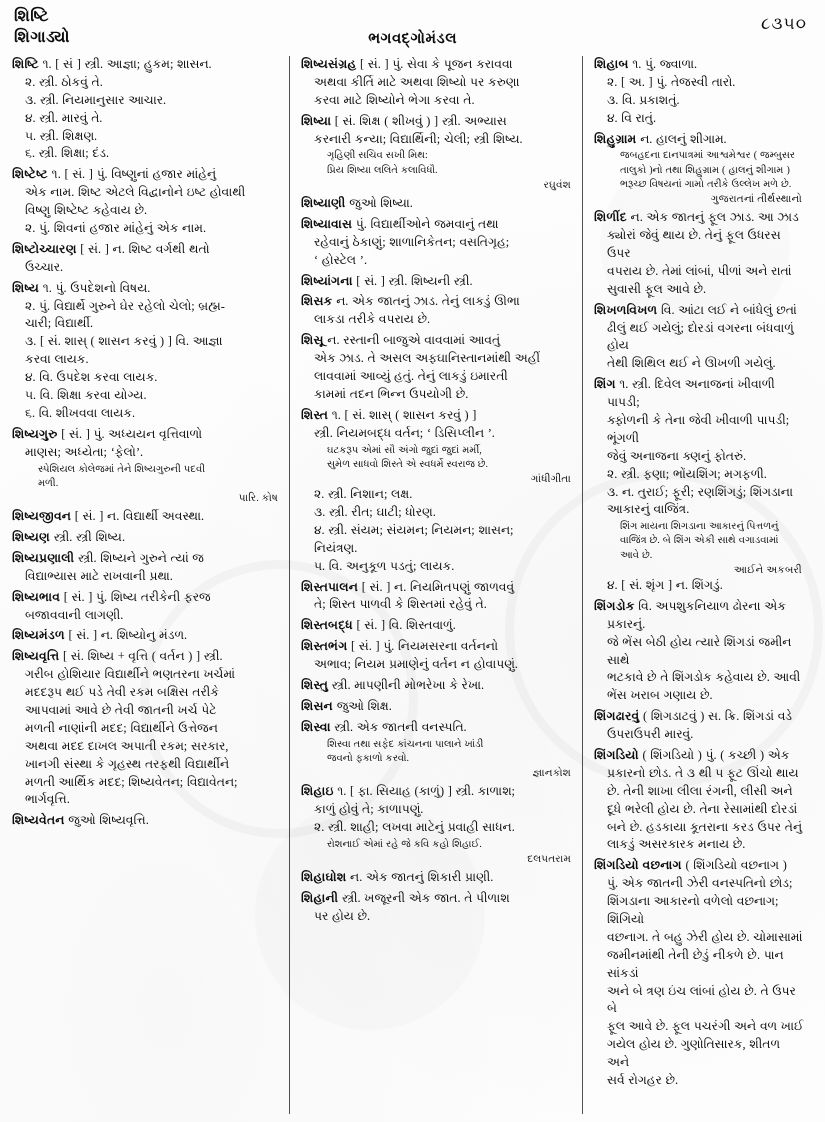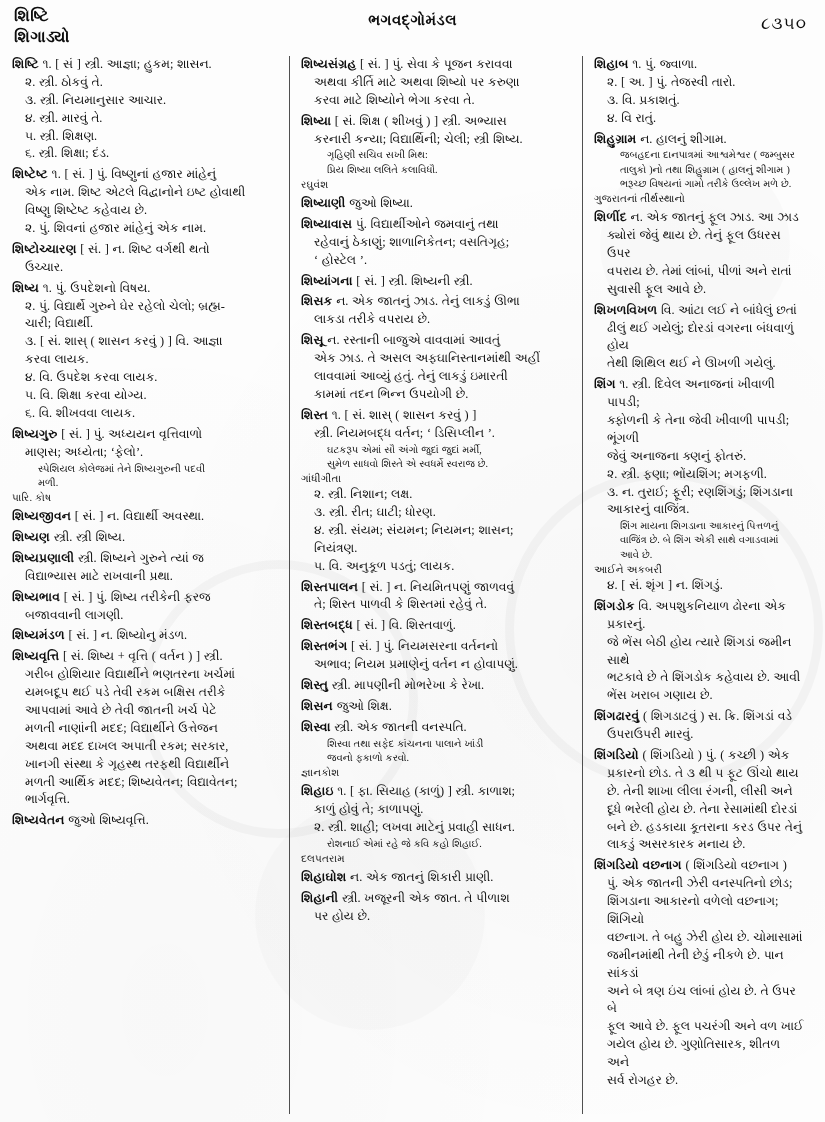--- a/index.html
+++ b/index.html
@@ -23,21 +23,21 @@
   
   #header{
     position:absolute;left:0;right:0;top:4px;height:48px;
   }
   .hdr-left{
     position:absolute;left:14px;top:1px;
     font-size:16px;line-height:1.32;font-weight:bold;
     letter-spacing:.2px;
   }
   .hdr-center{
-    position:absolute;left:0;right:0;top:8px;text-align:center;
+    position:absolute;left:0;right:0;top:26px;text-align:center;
     font-size:15px;font-weight:bold;letter-spacing:.4px;
   }
   .hdr-right{
     position:absolute;right:18px;top:10px;
     font-size:17px;font-weight:normal;letter-spacing:1px;
   }
   
   #cols{
     position:absolute;left:12px;right:12px;top:56px;bottom:8px;
     display:flex;
@@ -72,21 +72,21 @@
   .ln.sense{padding-left:22px;text-indent:-9px;}
   .ln.sensecont{padding-left:13px;text-indent:0;}
   .hw{font-weight:bold;letter-spacing:.2px;}
   
   .quote{
     font-size:10px;line-height:1.42;
     padding-left:26px;margin:1px 0 1px 0;
     word-spacing:.5px;
   }
   .cite{
-    font-size:10.4px;text-align:left;padding-right:2px;margin:0 0 1px 0;
+    font-size:10.4px;text-align:right;padding-right:2px;margin:0 0 1px 0;
     letter-spacing:.2px;
   }
   
   .col{ -webkit-font-smoothing:none; }
 </style>
 </head>
 <body>
 
 <div id="page">
 
@@ -154,21 +154,21 @@
         <div class="entry">
           <p class="ln"><span class="hw">શિષ્યભાવ</span> [ સં. ] પું. શિષ્ય તરીકેની ફરજ</p>
           <p class="ln cont">બજાવવાની લાગણી.</p>
         </div>
         <div class="entry">
           <p class="ln"><span class="hw">શિષ્યમંડળ</span> [ સં. ] ન. શિષ્યોનુ મંડળ.</p>
         </div>
         <div class="entry">
           <p class="ln"><span class="hw">શિષ્યવૃત્તિ</span> [ સં. શિષ્ય + વૃત્તિ ( વર્તન ) ] સ્ત્રી.</p>
           <p class="ln cont">ગરીબ હોશિયાર વિદ્યાર્થીને ભણતરના ખર્ચમાં</p>
-          <p class="ln cont">યમબદૂપ થઈ પડે તેવી રકમ બક્ષિસ તરીકે</p>
+          <p class="ln cont">મદદરૂપ થઈ પડે તેવી રકમ બક્ષિસ તરીકે</p>
           <p class="ln cont">આપવામાં આવે છે તેવી જાતની ખર્ચ પેટે</p>
           <p class="ln cont">મળતી નાણાંની મદદ; વિદ્યાર્થીને ઉત્તેજન</p>
           <p class="ln cont">અથવા મદદ દાખલ અપાતી રકમ; સરકાર,</p>
           <p class="ln cont">ખાનગી સંસ્થા કે ગૃહસ્થ તરફથી વિદ્યાર્થીને</p>
           <p class="ln cont">મળતી આર્થિક મદદ; શિષ્યવેતન; વિદ્યાવેતન;</p>
           <p class="ln cont">ભાર્ગવૃત્તિ.</p>
         </div>
         <div class="entry">
           <p class="ln"><span class="hw">શિષ્યવેતન</span> જુઓ શિષ્યવૃત્તિ.</p>
         </div>

